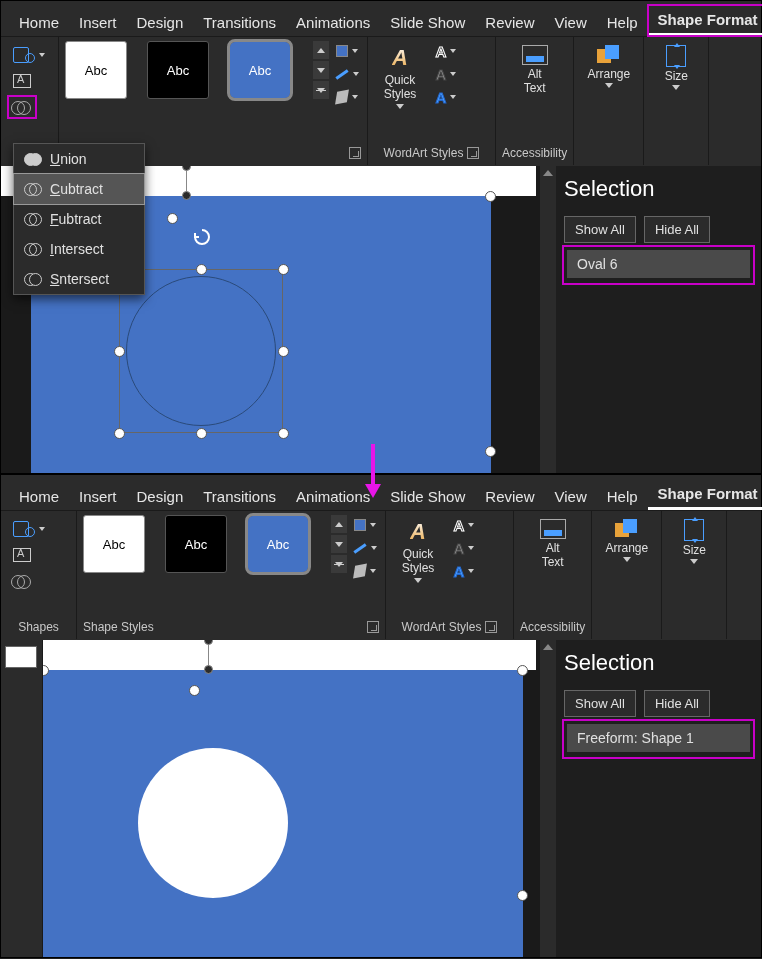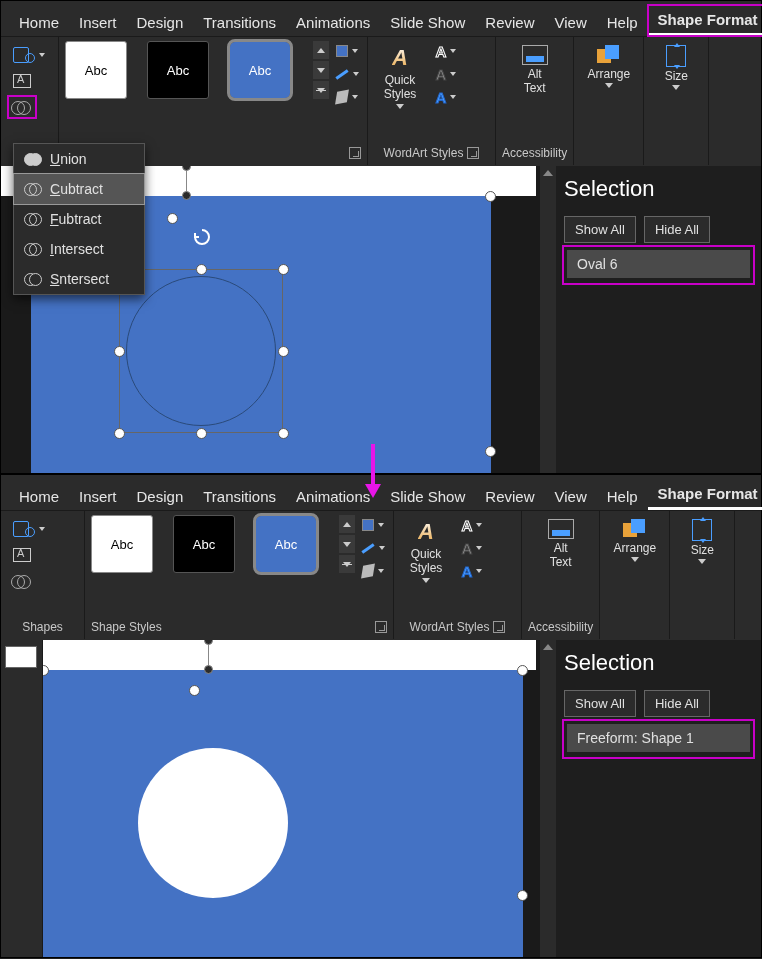--- a/index.html
+++ b/index.html
@@ -356,21 +356,21 @@
     <div class="tab">Animations</div>
     <div class="tab">Slide Show</div>
     <div class="tab">Review</div>
     <div class="tab">View</div>
     <div class="tab">Help</div>
     <div style="flex:1"></div>
     <div class="tab active">Shape Format</div>
   </div>
 
   <div class="ribbon">
-    <div class="group" style="width:84px">
+    <div class="group" style="width:76px">
       <div class="leftcol">
         <div class="ico-btn" style="width:40px">
             <span class="edit-shape"></span>
             <span class="dd"></span>
           </div>
         <div class="ico-btn" style="width:26px">
             <span class="textbox-ico"></span>
           </div>
         <div class="merge-wrap">
             <span class="merge-ico"></span>

